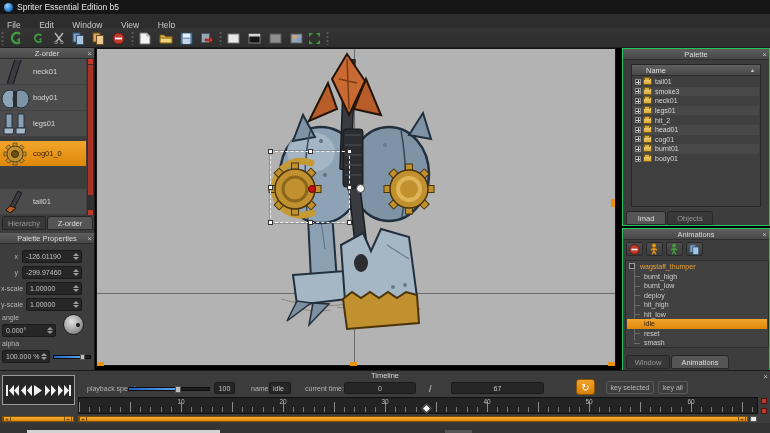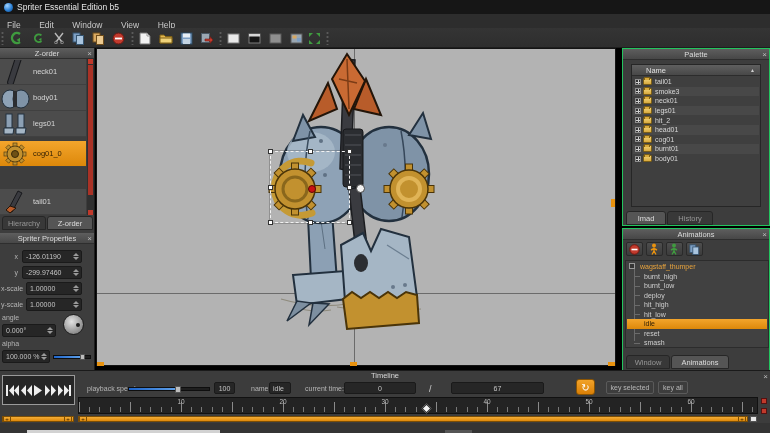--- a/index.html
+++ b/index.html
@@ -279,21 +279,21 @@
     <div class="zscroll">
       <span class="cap" style="top:0;"></span>
         <span class="thumbr"></span>
         <span class="cap" style="bottom:0;"></span>
     </div>
 
     <div class="tab inactive" style="left:2px;  top:168px; width:44px;">Hierarchy</div>
     <div class="tab active" style="left:47px; top:168px; width:46px;">Z-order</div>
 
     <div class="phead" style="top:185px;">
-      <span>Spriter Properties</span>
+      <span>Palette Properties</span>
       <span class="pclose">×</span>
     </div>
     <span class="lbl" style="left:8px; top:205px; width:10px; text-align:right;">x</span>
     <div class="fld" style="left:22px; top:202px; width:60px; height:13px;">
       <span>-126.01190</span>
       <span class="sp">
           <i class="up"></i>
           <i class="dn"></i>
         </span>
     </div>
@@ -508,21 +508,21 @@
           <span class="folder"></span>
           <span class="plabel">burnt01</span>
         </div>
       <div class="prow" style="top:88.8px;">
           <span class="exp plus"></span>
           <span class="folder"></span>
           <span class="plabel">body01</span>
         </div>
     </div>
     <div class="tab active" style="left:3px;  top:162px; width:40px;">Imad</div>
-    <div class="tab inactive" style="left:44px; top:162px; width:46px;">History</div>
+    <div class="tab inactive" style="left:44px; top:162px; width:46px;">Objects</div>
   </div>
 
   <div class="abs rpanel" style="left:622px; top:228px; width:148px; height:144px;">
     <div class="phead">
       <span>Animations</span>
       <span class="pclose">×</span>
     </div>
     <div class="abs" style="left:3px; top:13px; width:142px; height:16px;">
       <span class="abtn" style="left:0;">
         <svg width="11" height="11" viewBox="0 0 11 11">

